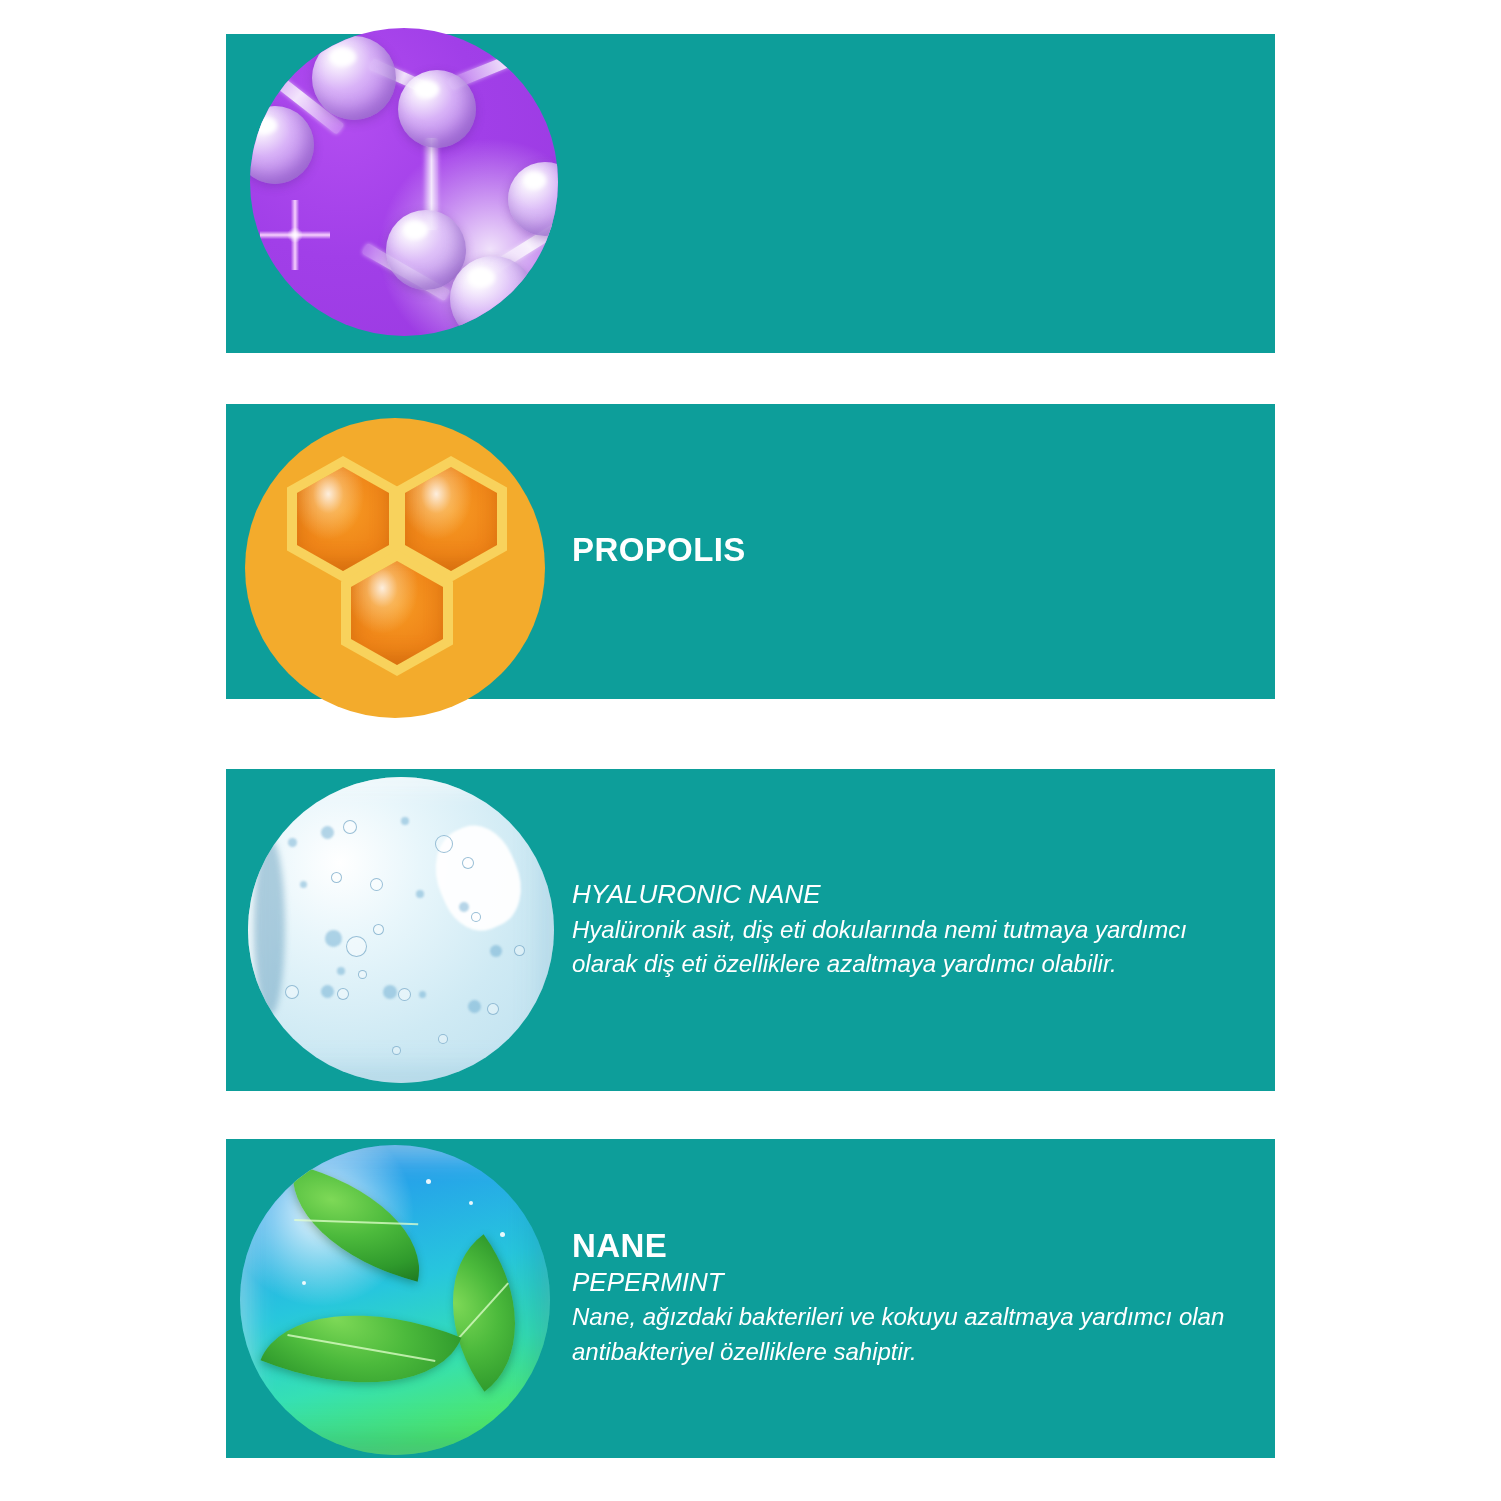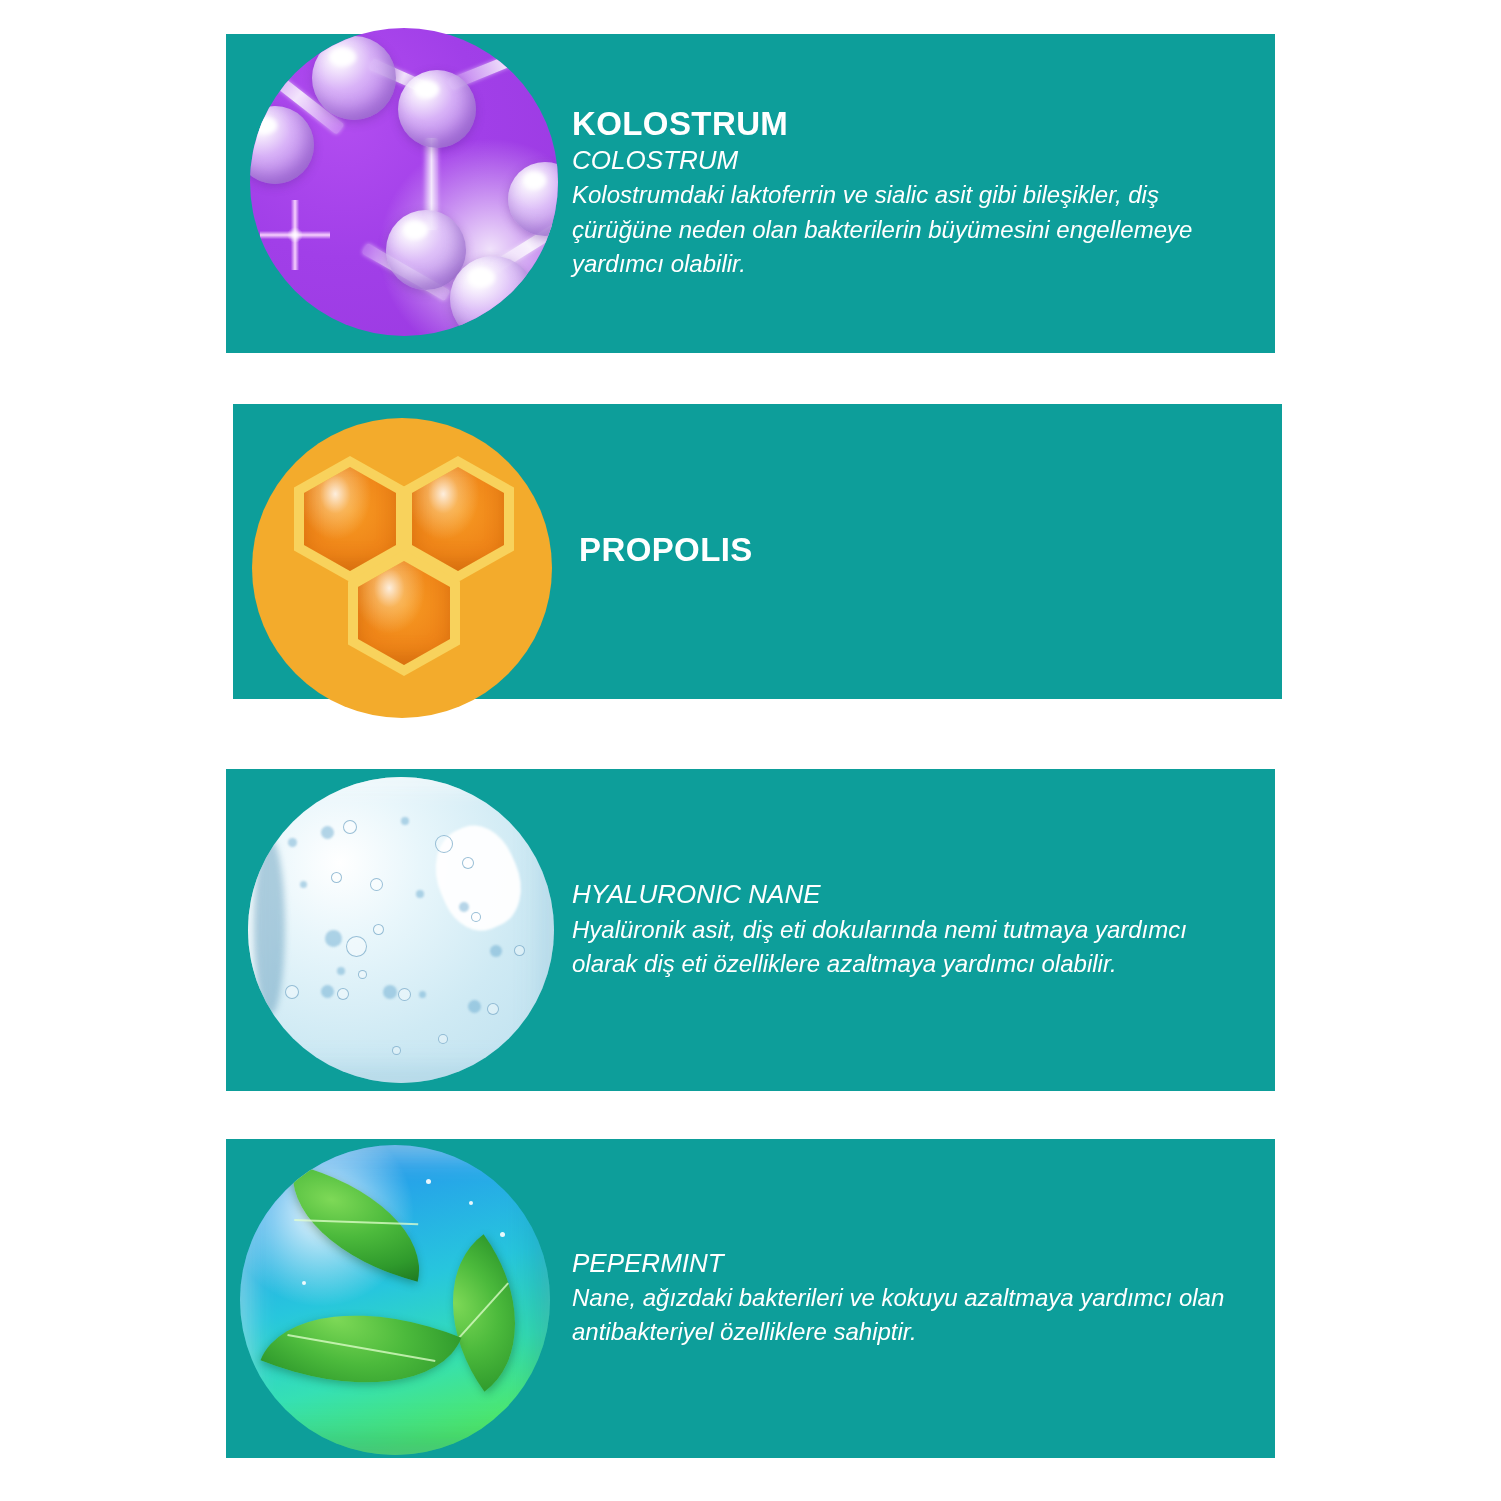--- a/index.html
+++ b/index.html
@@ -11,21 +11,21 @@
   }
   .page{position:relative;width:1501px;height:1501px;}
 
   .card{
     position:absolute;
     left:226px;width:1049px;
     background:#0D9E9A;
     overflow:visible;
   }
   #card-0{top:34px;height:319px;}
-  #card-1{top:404px;height:295px;margin-left:7px;}
+  #card-1{top:404px;height:295px;}
   #card-2{top:769px;height:322px;}
   #card-3{top:1139px;height:319px;}
 
   
   .media{
     position:absolute;
     border-radius:50%;
     overflow:hidden;
   }
   .media-0{left:24px;top:-6px;width:308px;height:308px;}
@@ -184,25 +184,20 @@
         <div class="bond" style="left:108px;top:238px;width:96px;height:12px;transform:rotate(30deg);"></div>
         <div class="bond" style="left:236px;top:212px;width:86px;height:12px;transform:rotate(-32deg);"></div>
         <div class="atom" style="left:62px;top:8px;width:84px;height:84px;"></div>
         <div class="atom" style="left:-14px;top:78px;width:78px;height:78px;"></div>
         <div class="atom" style="left:148px;top:42px;width:78px;height:78px;"></div>
         <div class="atom" style="left:136px;top:182px;width:80px;height:80px;"></div>
         <div class="atom" style="left:258px;top:134px;width:74px;height:74px;"></div>
         <div class="atom" style="left:200px;top:228px;width:86px;height:86px;"></div>
         <div class="sparkle" style="left:10px;top:172px;"></div>
       </div>
-    </div>
-    <div class="content">
-      <h2 class="title">KOLOSTRUM</h2>
-      <div class="subtitle">COLOSTRUM</div>
-      <p class="body">Kolostrumdaki laktoferrin ve sialic asit gibi bileşikler, diş çürüğüne neden olan bakterilerin büyümesini engellemeye yardımcı olabilir.</p>
     </div>
   </section>
 
   <section class="card" id="card-1">
     <div class="media media-1">
       <div class="honey">
         <div class="hex hex-a">
             <div class="hex-in"></div>
           </div>
         <div class="hex hex-b">
@@ -268,18 +263,19 @@
         <div class="spark" style="left:74%;top:18%;width:4px;height:4px;"></div>
         <div class="spark" style="left:84%;top:28%;width:5px;height:5px;"></div>
         <div class="spark" style="left:20%;top:44%;width:4px;height:4px;"></div>
         <div class="spark" style="left:52%;top:30%;width:4px;height:4px;"></div>
         <div class="leaf" style="left:42px;top:36px;width:148px;height:84px;transform:rotate(14deg);"></div>
         <div class="leaf" style="left:198px;top:104px;width:92px;height:128px;transform:rotate(-36deg);border-radius:100% 0 100% 0;"></div>
         <div class="leaf" style="left:32px;top:156px;width:178px;height:96px;transform:rotate(22deg);border-radius:100% 0 100% 0;"></div>
       </div>
     </div>
     <div class="content">
+      <h2 class="title">NANE</h2>
       <div class="subtitle">PEPERMINT</div>
       <p class="body">Nane, ağızdaki bakterileri ve kokuyu azaltmaya yardımcı olan antibakteriyel özelliklere sahiptir.</p>
     </div>
   </section>
 
 </div>
 
 </body></html>

